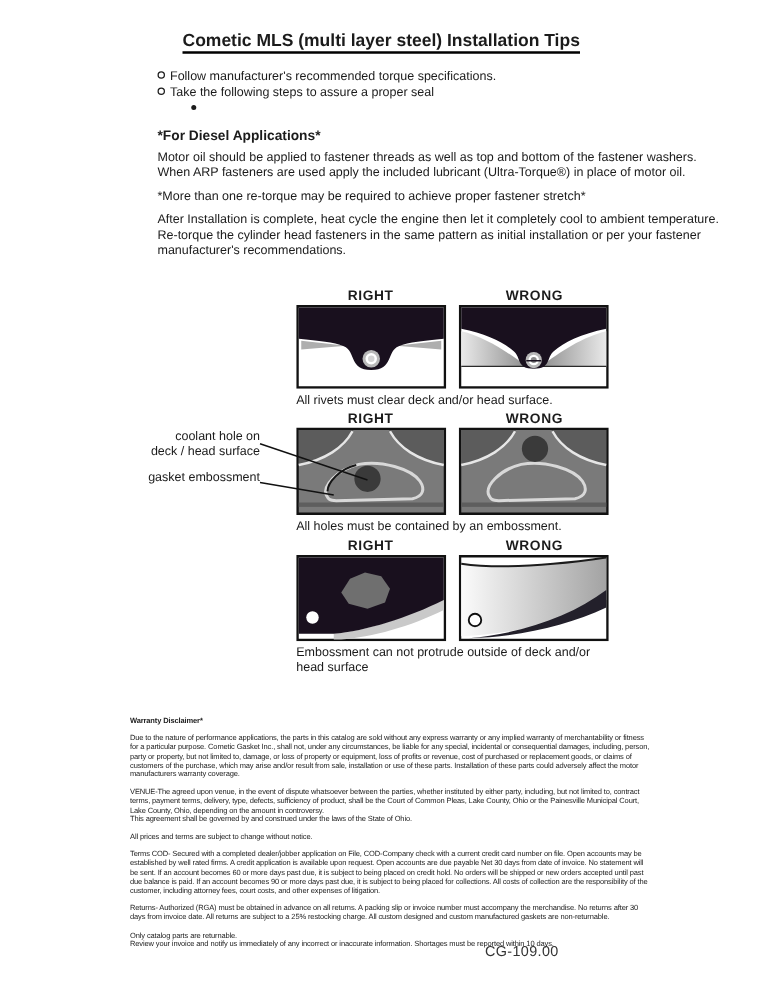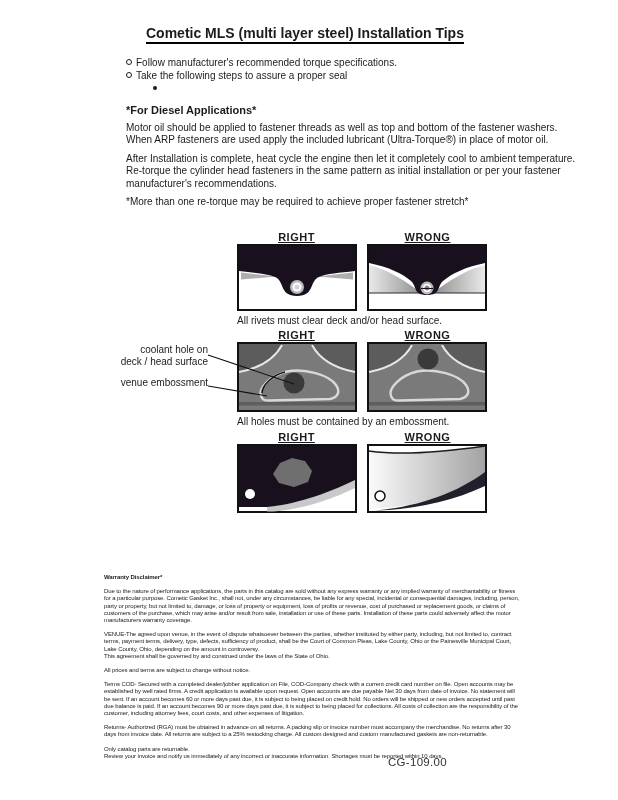--- a/index.html
+++ b/index.html
@@ -32,21 +32,21 @@
   }
   .dot{
     display:inline-block;width:4px;height:4px;
     background:#1b1b1b;border-radius:50%;
     margin-right:4px;vertical-align:1px;
   }
   .diesel-head{margin-top:8px;font-size:11px;font-weight:bold;line-height:14px;margin-bottom:5px;}
   .para{font-size:10px;line-height:12.5px;width:452px;margin:0 0 6px 0;}
   
   .fig{position:absolute;width:250px;}
-  .fig-labels{display:flex;gap:12px;height:13px;text-decoration:underline;}
+  .fig-labels{display:flex;gap:12px;height:13px;}
   .fig-labels div{width:120px;text-align:center;font-size:11px;font-weight:bold;letter-spacing:.5px;line-height:12px;}
   .fig-boxes{display:flex;gap:10px;}
   .fig-caption{font-size:10px;line-height:11.5px;margin-top:4px;max-width:236px;}
   .fig1{left:237px;top:231px;}
   .fig2{left:237px;top:329px;}
   .fig3{left:237px;top:431px;}
   .anno{
     position:absolute;width:148px;left:-177px;
     font-size:10px;line-height:11.5px;text-align:right;
     white-space:pre-line;
@@ -77,22 +77,22 @@
     <div class="title">Cometic MLS (multi layer steel) Installation Tips</div>
 
     <div class="bullets">
       <div class="b-line"><span class="ring"></span><span>Follow manufacturer's recommended torque specifications.</span></div>
       <div class="b-line"><span class="ring"></span><span>Take the following steps to assure a proper seal</span></div>
       <div class="b-line b-sub"><span class="dot"></span></div>
     </div>
 
     <div class="diesel-head">*For Diesel Applications*</div>
     <p class="para">Motor oil should be applied to fastener threads as well as top and bottom of the fastener washers. When ARP fasteners are used apply the included lubricant (Ultra-Torque®) in place of motor oil.</p>
+    <p class="para">*More than one re-torque may be required to achieve proper fastener stretch*</p>
     <p class="para">After Installation is complete, heat cycle the engine then let it completely cool to ambient temperature. Re-torque the cylinder head fasteners in the same pattern as initial installation or per your fastener manufacturer's recommendations.</p>
-    <p class="para">*More than one re-torque may be required to achieve proper fastener stretch*</p>
   </div>
 
   <div class="fig fig1">
     <div class="fig-labels">
       <div>RIGHT</div>
       <div>WRONG</div>
     </div>
     <div class="fig-boxes">
       <svg width="120" height="67" viewBox="0 0 120 67">
         <rect x="1" y="1" width="118" height="65" fill="#ffffff" stroke="#111" stroke-width="2"></rect>
@@ -124,21 +124,21 @@
         <circle cx="60" cy="44" r="2.4" fill="#8a8a8a"></circle>
         <line x1="54" y1="44.5" x2="66" y2="44.5" stroke="#19101e" stroke-width="1.2"></line>
       </svg>
     </div>
     <div class="fig-caption">All rivets must clear deck and/or head surface.</div>
   </div>
 
   <div class="fig fig2">
     <div class="anno anno1">coolant hole on
 deck / head surface</div>
-    <div class="anno anno2">venue embossment</div>
+    <div class="anno anno2">gasket embossment</div>
     <svg class="anno-lines" width="95" height="60" viewBox="0 0 95 60">
       <line x1="3" y1="14" x2="89" y2="43" stroke="#111" stroke-width="1.1"></line>
       <line x1="3" y1="45" x2="62" y2="55" stroke="#111" stroke-width="1.1"></line>
     </svg>
     <div class="fig-labels">
       <div>RIGHT</div>
       <div>WRONG</div>
     </div>
     <div class="fig-boxes">
       <svg width="120" height="70" viewBox="0 0 120 70">
@@ -184,20 +184,21 @@
               <stop offset="1" stop-color="#a3a3a3"></stop>
           </linearGradient>
         </defs>
         <rect x="1" y="1" width="118" height="67" fill="#ffffff" stroke="#111" stroke-width="2"></rect>
         <path d="M2,7 C30,11 70,9 118,2 L118,36 C80,56 40,63 2,65 Z" fill="url(#g3)"></path>
         <path d="M2,7 C30,11 70,9 118,2" stroke="#1c1c1c" stroke-width="1.6" fill="none"></path>
         <path d="M8,66.5 C50,63 90,49 118,28 L118,42 C86,57 48,65.5 8,66.5 Z" fill="#23202b"></path>
         <circle cx="13" cy="52" r="5" fill="#ffffff" stroke="#111" stroke-width="1.5"></circle>
       </svg>
     </div>
+    <div class="fig-caption">Embossment can not protrude outside of deck and/or head surface</div>
   </div>
 
   <div class="fineprint">
     <div class="fp-head">Warranty Disclaimer*</div>
     <div class="fp-para">
       <div>Due to the nature of performance applications, the parts in this catalog are sold without any express warranty or any implied warranty of merchantability or fitness for a particular purpose.  Cometic Gasket Inc., shall not, under any circumstances, be liable for any special, incidental or consequential damages, including, person, party or property, but not limited to, damage, or loss of property or equipment, loss of profits or revenue, cost of purchased or replacement goods, or claims of customers of the purchase, which may arise and/or result from sale, installation or use of these parts.  Installation of these parts could adversely affect the motor manufacturers warranty coverage.</div>
     </div>
     <div class="fp-para">
       <div>VENUE-The agreed upon venue, in the event of dispute whatsoever between the parties, whether instituted by either party, including, but not limited to, contract terms, payment terms, delivery, type, defects, sufficiency of product, shall be the Court of Common Pleas, Lake County, Ohio or the Painesville Municipal Court, Lake County, Ohio, depending on the amount in controversy.</div>
       <div>This agreement shall be governed by and construed under the laws of the State of Ohio.</div>

